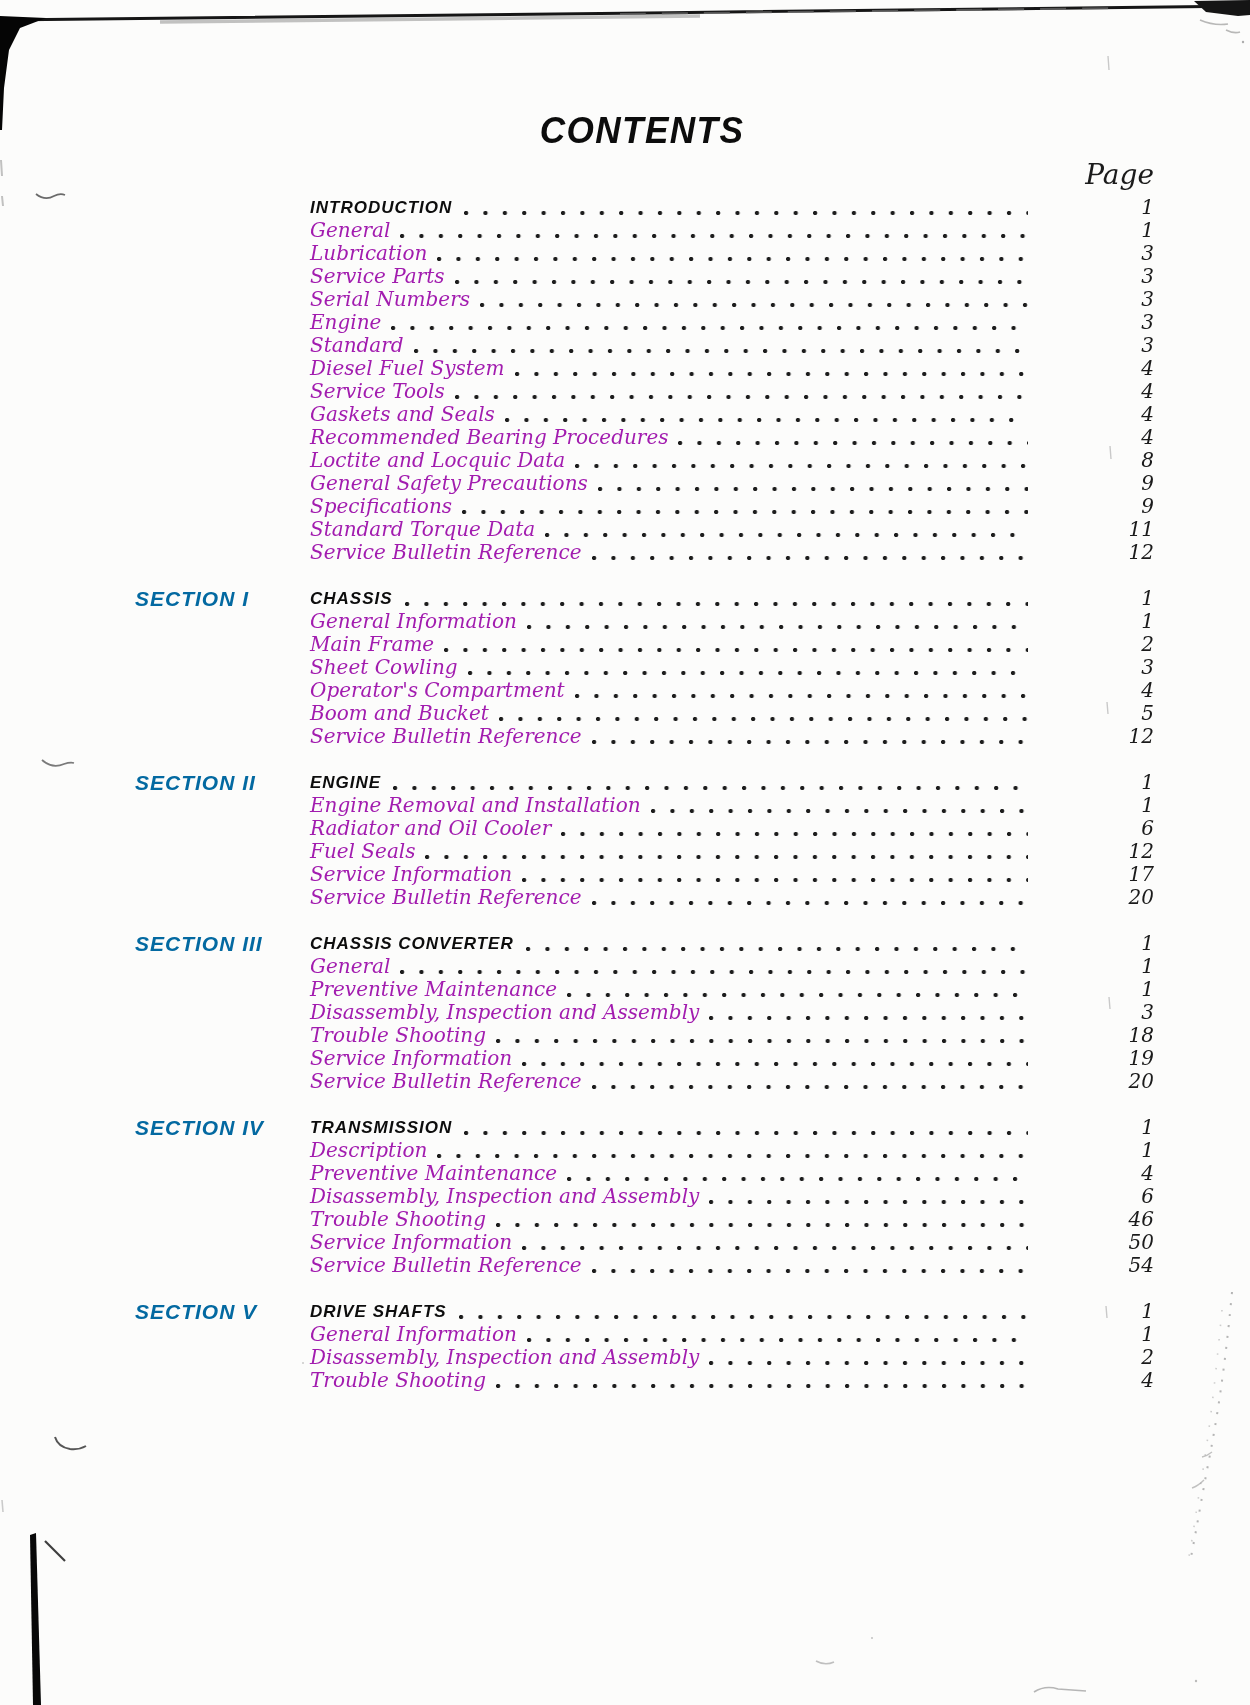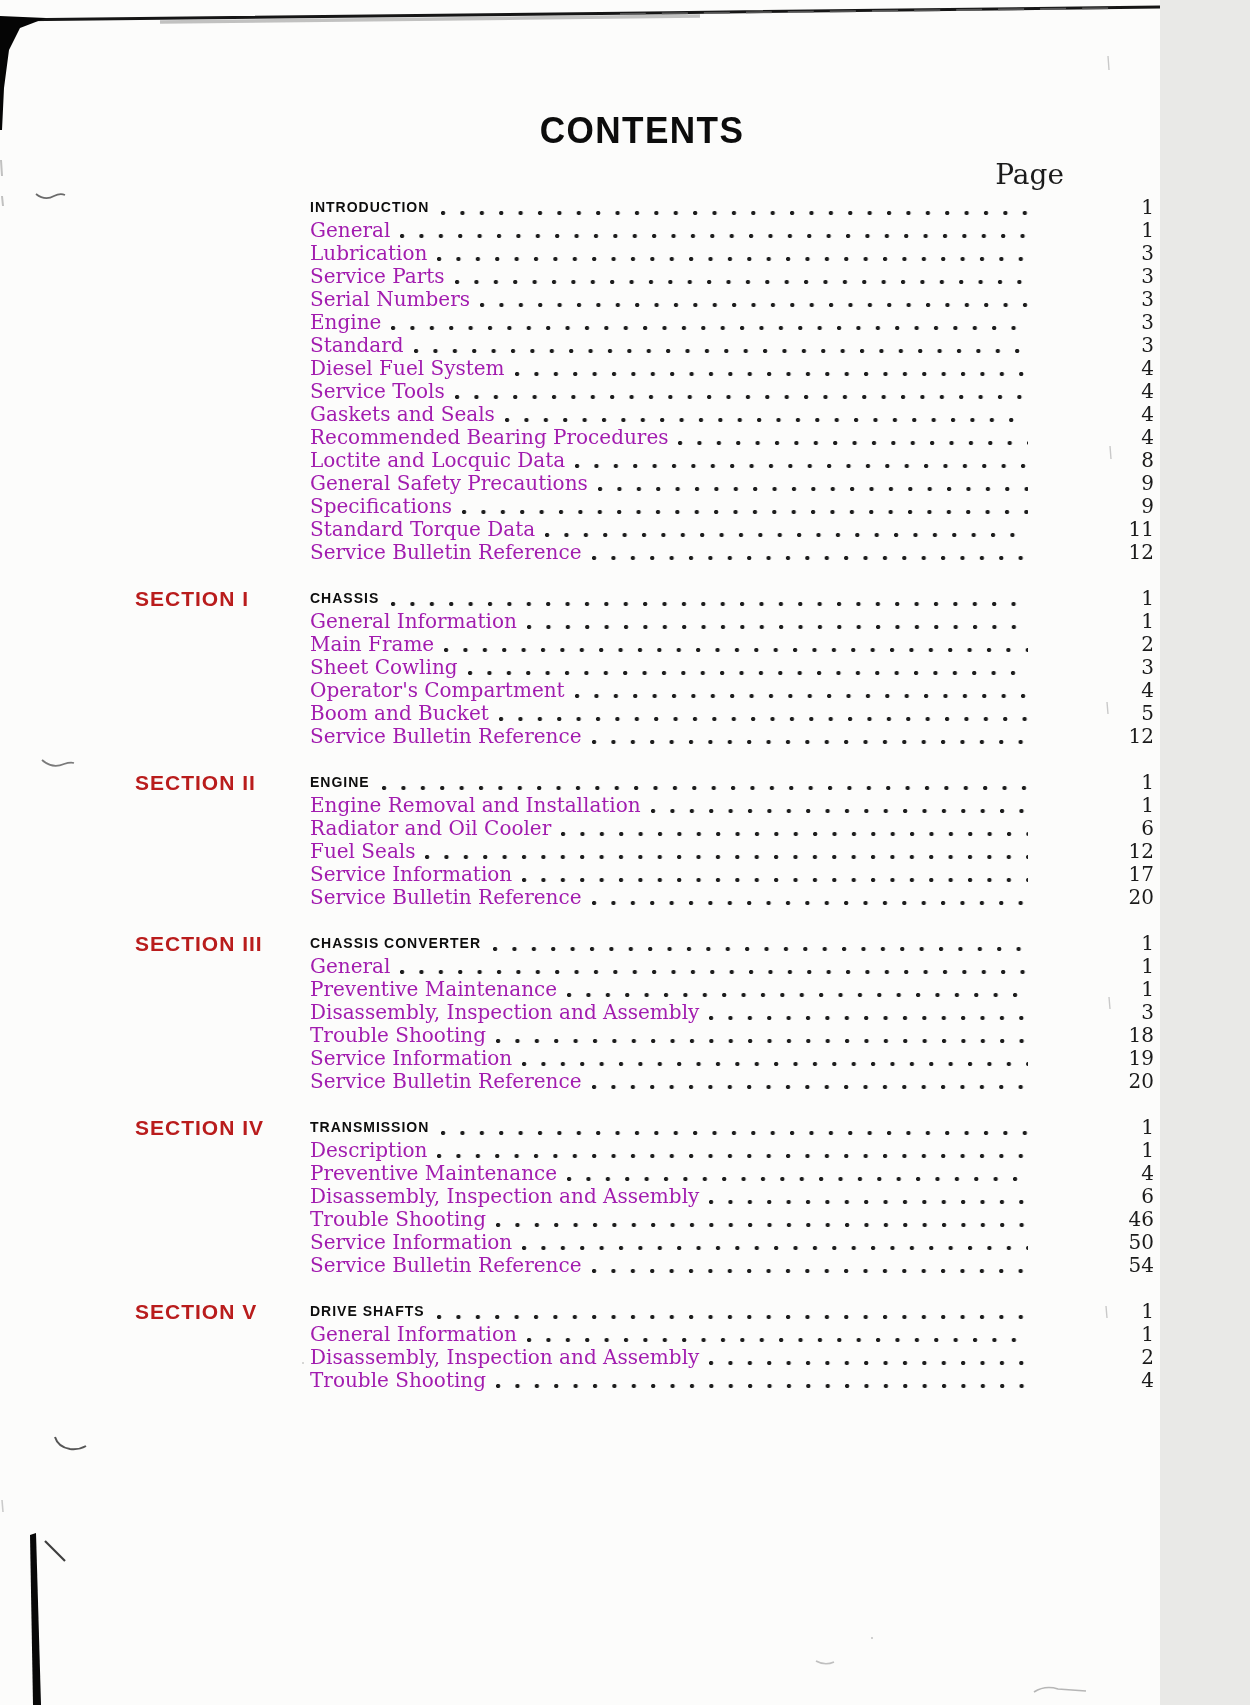--- a/index.html
+++ b/index.html
@@ -2,26 +2,27 @@
 <html><head>
 <meta charset="utf-8">
 <style>
   html, body {
     margin: 0;
     padding: 0;
     background: #e9e9e7;
   }
   .sheet {
     position: relative;
-    width: 1160px;
+    width: 1250px;
     height: 1705px;
     background: #fcfcfb;
     overflow: hidden;
     color: #1b1b1b;
     font-family: "DejaVu Serif", serif;
+    font-style: italic;
   }
   .artifacts {
     position: absolute;
     left: 0; top: 0;
     width: 1250px; height: 1705px;
     pointer-events: none;
   }
   .doc-title {
     position: absolute;
     top: 110px;
@@ -52,40 +53,40 @@
   .section-label {
     position: absolute;
     left: 0;
     top: 0;
     height: 23px;
     line-height: 23px;
     font-family: "Liberation Sans", sans-serif;
     font-weight: bold;
     font-size: 21px;
     letter-spacing: 1px;
-    color: #b91c1c;
+    color: #0369a1;
     white-space: nowrap;
   }
   .rows { margin-left: 175px; }
   .row {
     display: flex;
     align-items: flex-end;
     height: 23px;
   }
   .row-label {
     white-space: nowrap;
     padding-right: 10px;
     font-size: 20px;
     line-height: 23px;
     color: #a21caf;
   }
   .row.heading .row-label {
     font-family: "Liberation Sans", sans-serif;
     font-weight: bold;
-    font-size: 14px;
+    font-size: 17px;
     letter-spacing: 1px;
     color: #0d0d0d;
     padding-right: 12px;
   }
   .leader {
     flex: 1 1 auto;
     height: 4px;
     margin-bottom: 4px;
     margin-right: 8px;
     background-image: radial-gradient(circle at 2.1px 2px, #1c1c1c 1.75px, rgba(0,0,0,0) 2.5px);

